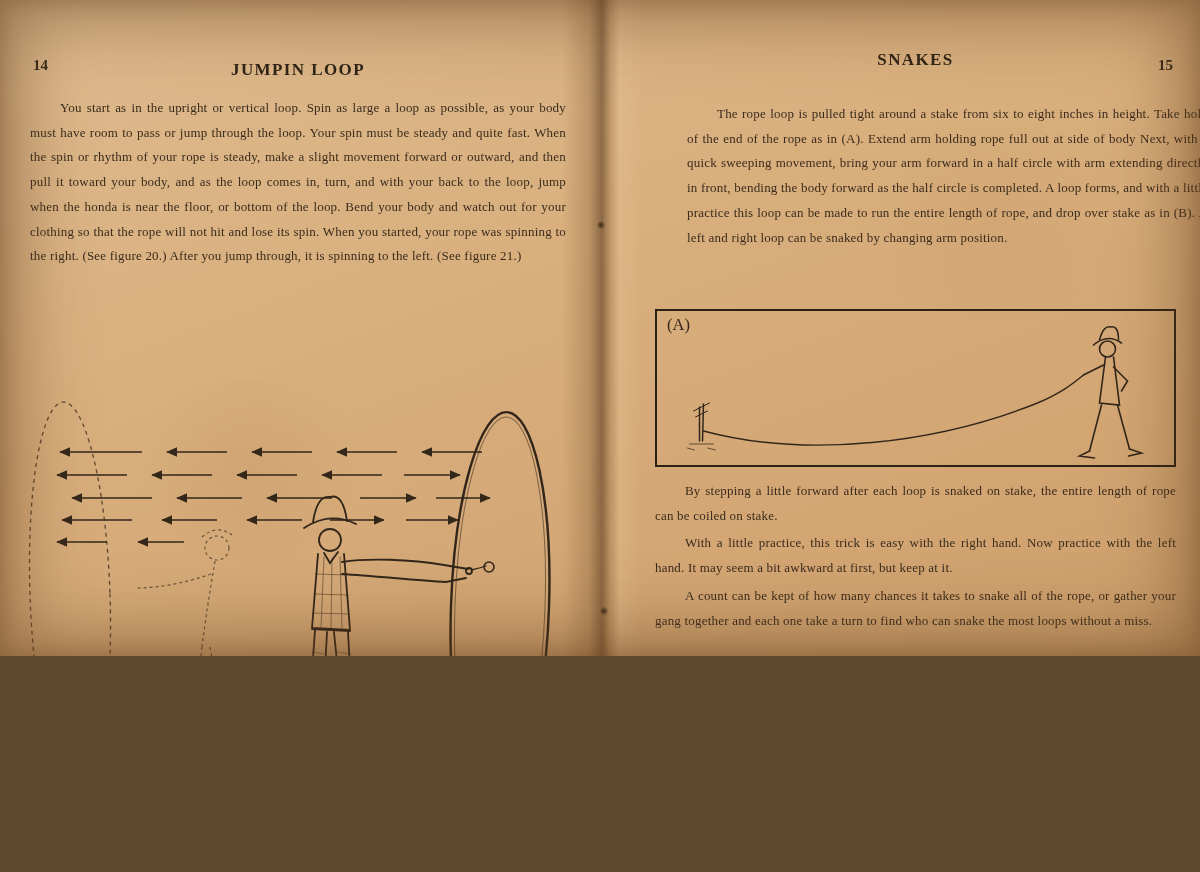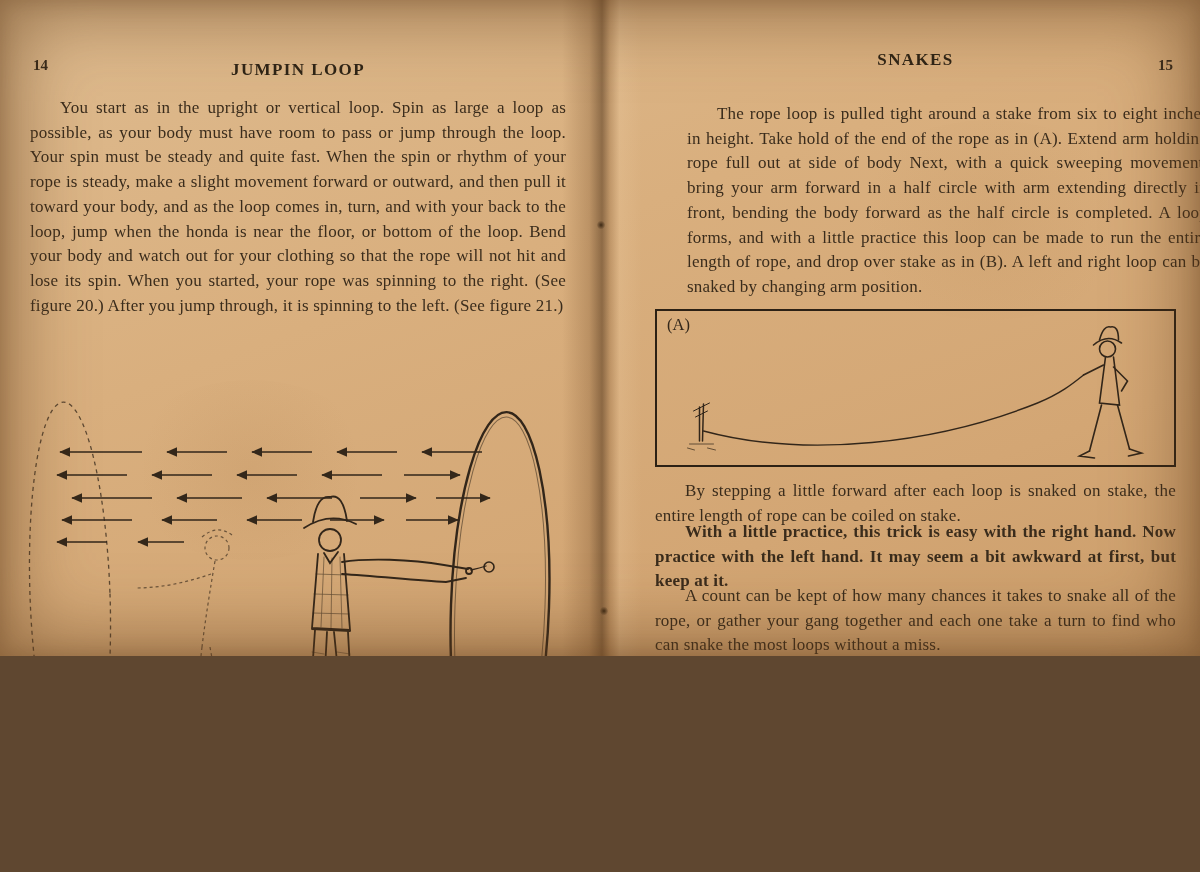--- a/index.html
+++ b/index.html
@@ -23,25 +23,25 @@
 
   .pagenum { position:absolute; font-size:15px; font-weight:bold; color:#33281b; z-index:3; }
   .pn-left  { left:33px; top:57px; }
   .pn-right { left:1158px; top:57px; }
 
   .title { position:absolute; font-size:17px; font-weight:bold; letter-spacing:1.4px;
            color:#2e2416; text-align:center; z-index:3; }
   .ltitle { left:30px; top:60px; width:536px; }
   .rtitle { left:655px; top:50px; width:521px; }
 
-  .bodytext { position:absolute; font-size:17px; line-height:24.7px; letter-spacing:0.2px;
+  .bodytext { position:absolute; font-size:13px; line-height:24.7px; letter-spacing:0.2px;
               color:#3a2c1c; text-align:justify; text-indent:30px; z-index:3; }
   .lbody { left:30px; top:96px; width:536px; }
   .rp    { left:655px; width:521px; }
-  .rp1 { top:102px;margin-left:32px; } .rp2 { top:479px; } .rp3 { top:520px;font-weight:bold; } .rp4 { top:584px; }
+  .rp1 { top:102px;margin-left:32px; } .rp2 { top:479px; } .rp3 { top:531px; } .rp4 { top:584px; }
 
   .figure-box { position:absolute; left:655px; width:521px; border:2.5px solid #2c2115; z-index:3; }
   .fig-a { top:309px; height:158px; }
   .fig-b { top:659px; height:171px; }
   .fig-label { position:absolute; left:10px; top:4px; font-size:16.5px; color:#33271a; }
 
   .lillus { position:absolute; left:12px; top:382px; width:575px; height:420px; z-index:3; }
   .captions { position:absolute; left:0; top:806px; width:600px; height:20px; z-index:3; }
   .cap { position:absolute; font-size:13.5px; color:#36291a;font-family:Liberation Mono, monospace; }
   .cap-before { left:146px; } .cap-after { left:366px; }

